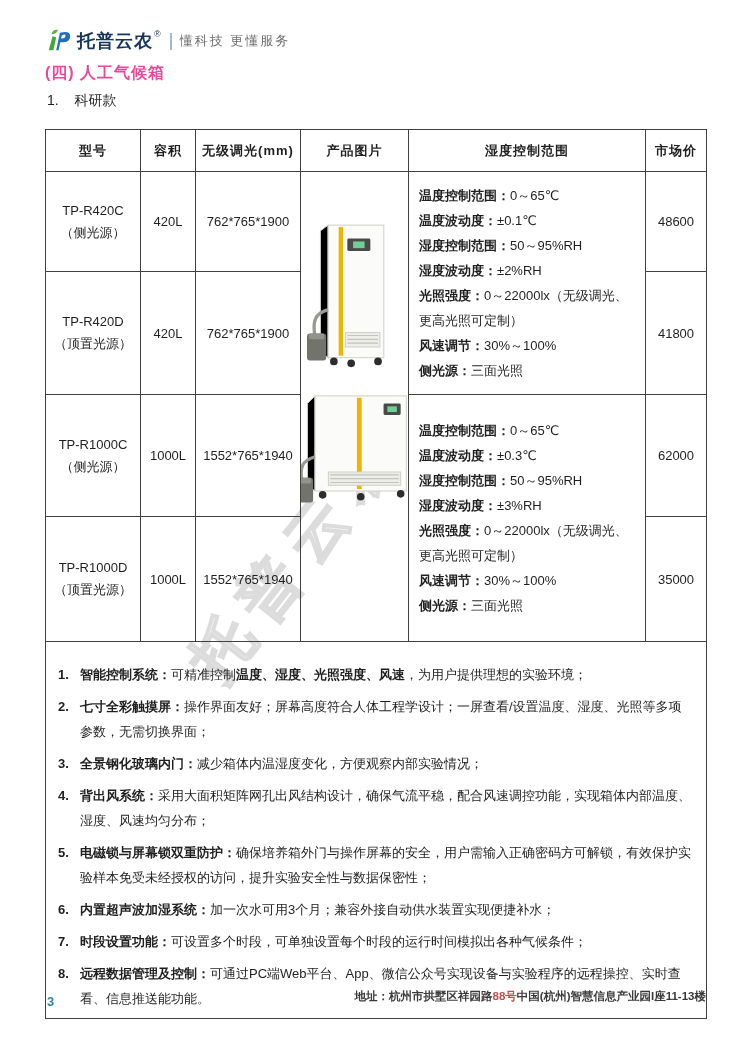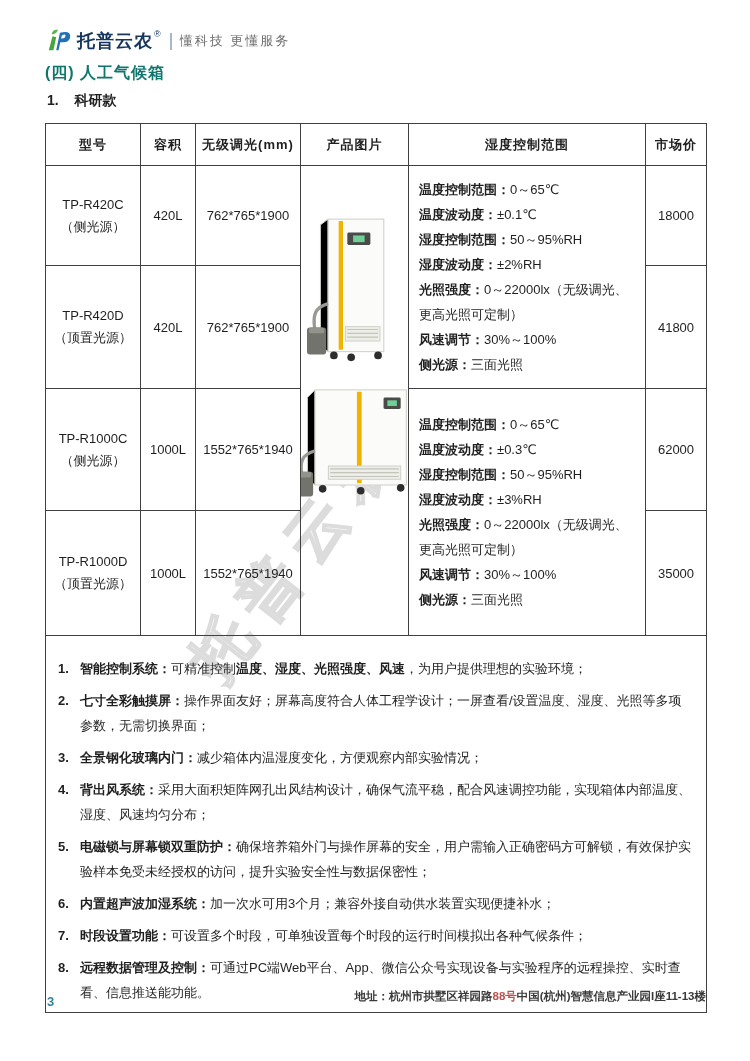--- a/index.html
+++ b/index.html
@@ -18,26 +18,26 @@
     white-space:nowrap; z-index:0; pointer-events:none;
   }
   
   .header { position:absolute; left:45px; top:26px; z-index:2; }
   .logo-row { display:flex; align-items:center; height:30px; }
   .logo-icon { width:28px; height:26px; margin-right:4px; }
   .brand { font-size:18px; font-weight:bold; color:#17365d; letter-spacing:1px; }
   .reg { font-size:9px; color:#17365d; vertical-align:top; position:relative; top:-7px; margin-left:1px; }
   .logo-divider { display:inline-block; width:2px; height:17px; background:#a6b8cc; margin:0 8px 0 9px; }
   .tagline { font-size:13px; color:#6e6e6e; font-weight:normal; letter-spacing:2px; }
-  .section-title { font-size:16px; font-weight:bold; color:#0f766e; margin-top:7px; letter-spacing:1px; }
-  .subsection { position:absolute; left:47px; top:92px; font-size:14px; font-weight:bold; z-index:2; }
+  .section-title { font-size:16px; font-weight:bold; color:#ec4899; margin-top:7px; letter-spacing:1px; }
+  .subsection { position:absolute; left:47px; top:92px; font-size:14px; font-weight:normal; z-index:2; }
   .subsection .num { margin-right:12px; }
   
   table.main {
-    position:absolute; left:45px; top:123px; width:661px; z-index:1;
+    position:absolute; left:45px; top:129px; width:661px; z-index:1;
     border-collapse:collapse; table-layout:fixed; background:transparent;
   }
   table.main td, table.main th { border:1.5px solid #404040; font-size:13px; color:#1f1f1f; overflow:hidden; }
   tr.hdr { height:42px; }
   tr.r1 { height:100px; } tr.r2 { height:123px; }
   tr.r3 { height:122px; } tr.r4 { height:125px; }
   tr.rnotes { height:333px; }
   th { font-weight:bold; text-align:center; vertical-align:middle; letter-spacing:1px; }
   .c-model, .c-cap, .c-size, .c-price { text-align:center; vertical-align:middle; }
   .c-model .mname { display:block; line-height:22px; }
@@ -148,21 +148,21 @@
       </td>
       <td class="c-tech" rowspan="2">
         <div class="spec"><span class="b">温度控制范围：</span><span>0～65℃</span></div>
         <div class="spec"><span class="b">温度波动度：</span><span>±0.1℃</span></div>
         <div class="spec"><span class="b">湿度控制范围：</span><span>50～95%RH</span></div>
         <div class="spec"><span class="b">湿度波动度：</span><span>±2%RH</span></div>
         <div class="spec"><span class="b">光照强度：</span><span>0～22000lx（无级调光、更高光照可定制）</span></div>
         <div class="spec"><span class="b">风速调节：</span><span>30%～100%</span></div>
         <div class="spec"><span class="b">侧光源：</span><span>三面光照</span></div>
       </td>
-      <td class="c-price">18000</td>
+      <td class="c-price">48600</td>
     </tr>
 
     <tr class="r2">
       <td class="c-model">
         <span class="mname">TP-R420D</span>
         <span class="mvariant">（顶置光源）</span>
       </td>
       <td class="c-cap">420L</td>
       <td class="c-size">762*765*1900</td>
       <td class="c-price">41800</td>

